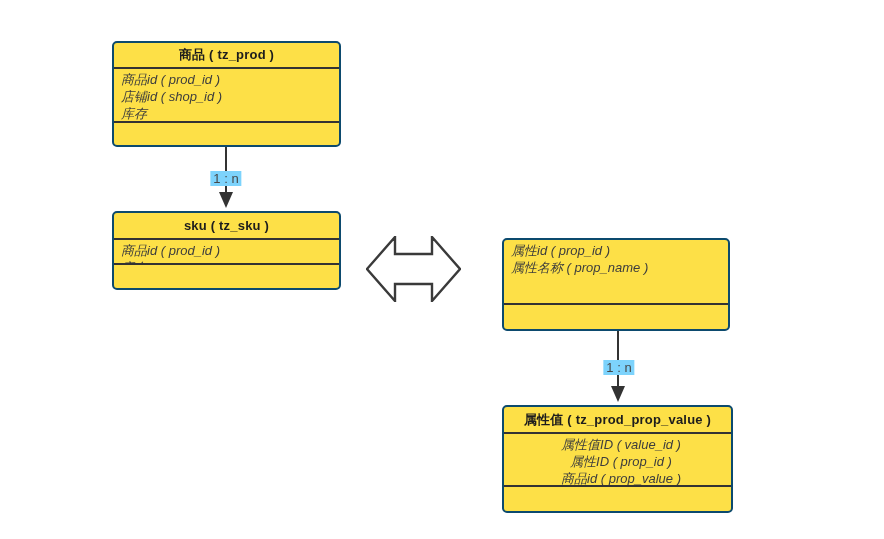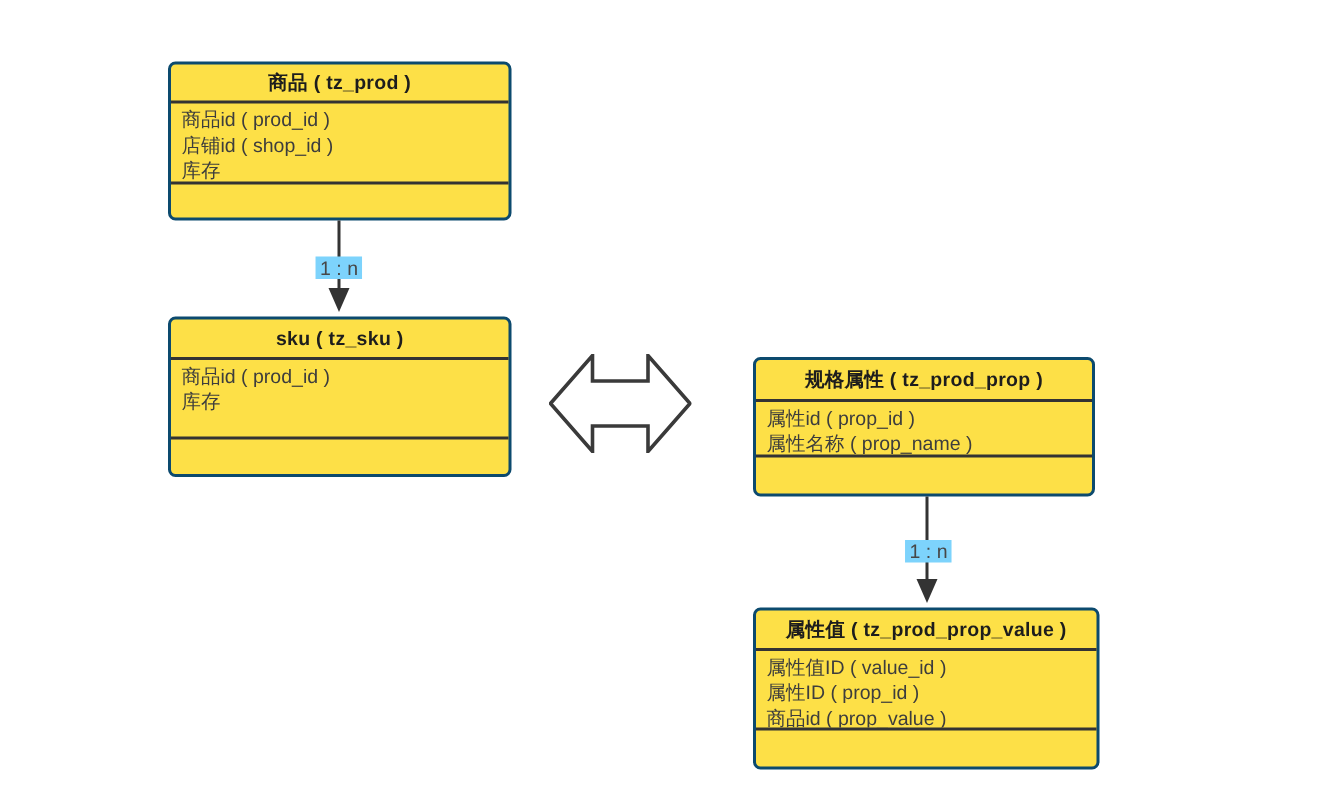--- a/index.html
+++ b/index.html
@@ -31,41 +31,42 @@
     color: #1d1d1d;
     letter-spacing: 0.2px;
     white-space: nowrap;
   }
   .entity .fields {
     flex: 1;
     padding: 2px 0 0 7px;
     color: #3d3d3d;
     line-height: 17px;
     overflow: hidden;
+    font-style: italic;
   }
   .entity .field { white-space: nowrap; }
   .entity .footer {
     box-sizing: border-box;
     border-top: 2px solid #333333;
   }
 
   
   #entity-prod       { left: 112px; top:  41px; width: 229px; height: 106px; }
   #entity-prod .title{ height: 26px; }
   #entity-prod .footer{ height: 24px; }
 
-  #entity-sku        { left: 112px; top: 211px; width: 229px; height: 107px; }
+  #entity-sku        { left: 112px; top: 211px; width: 229px; height: 79px; }
   #entity-sku .title { height: 27px; }
   #entity-sku .footer{ height: 25px; }
 
   #entity-prop       { left: 502px; top: 238px; width: 228px; height: 93px; }
   #entity-prop .title{ height: 28px; }
   #entity-prop .footer{ height: 26px; }
 
-  #entity-prop-value { left: 502px; top: 405px; width: 231px; height: 108px; }
+  #entity-prop-value { left: 502px; top: 405px; width: 231px; height: 108px; text-align: center; }
   #entity-prop-value .title { height: 27px; }
   #entity-prop-value .footer{ height: 26px; }
 
   
   .conn-line {
     position: absolute;
     width: 2px;
     background: #333333;
   }
   .conn-head {
@@ -125,21 +126,20 @@
       <div class="field">库存</div>
     </div>
     <div class="footer"></div>
   </div>
 
   <svg id="relation-arrow" width="95" height="66" viewBox="0 0 95 66">
     <polygon points="1,33 29,1 29,18 66,18 66,1 94,33 66,65 66,48 29,48 29,65" fill="#ffffff" stroke="#3a3a3a" stroke-width="2.4" stroke-linejoin="miter"></polygon>
   </svg>
 
   <div class="entity" id="entity-prop">
-    <div class="title">规格属性 ( tz_prod_prop )</div>
     <div class="fields">
       <div class="field">属性id ( prop_id )</div>
       <div class="field">属性名称 ( prop_name )</div>
     </div>
     <div class="footer"></div>
   </div>
 
   <div class="conn-line" id="conn2-line"></div>
   <div class="conn-head" id="conn2-head"></div>
   <div class="conn-label" id="conn2-label">1 : n</div>

